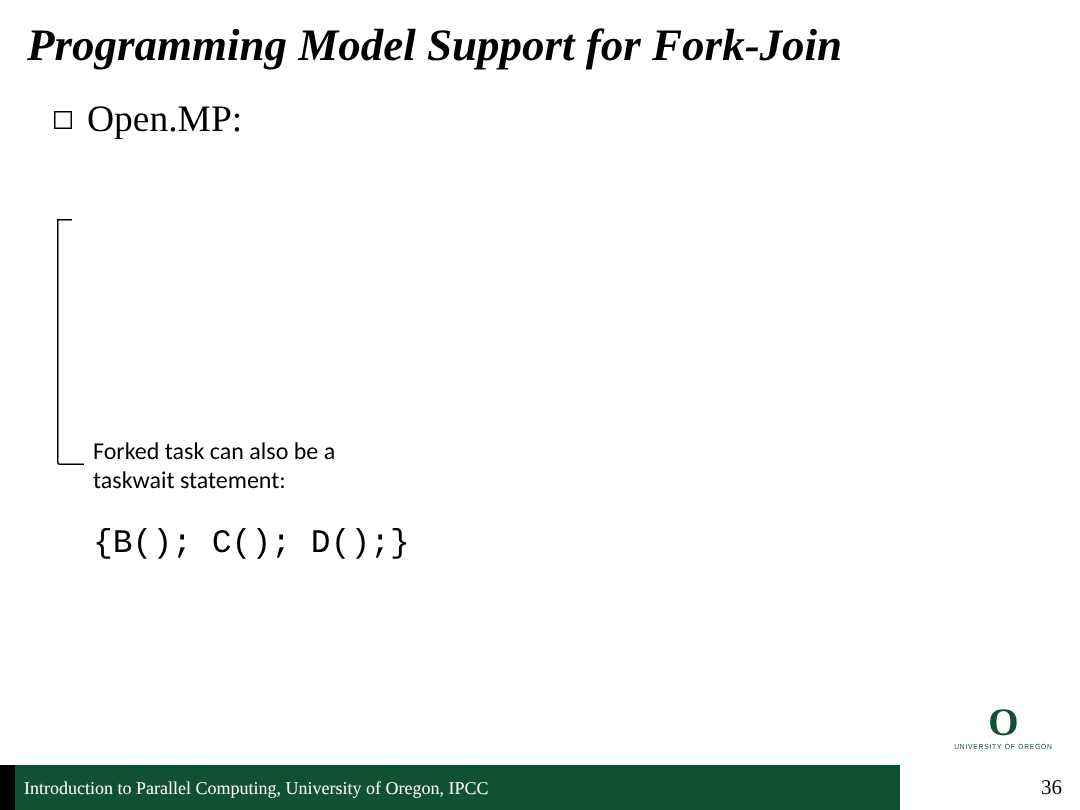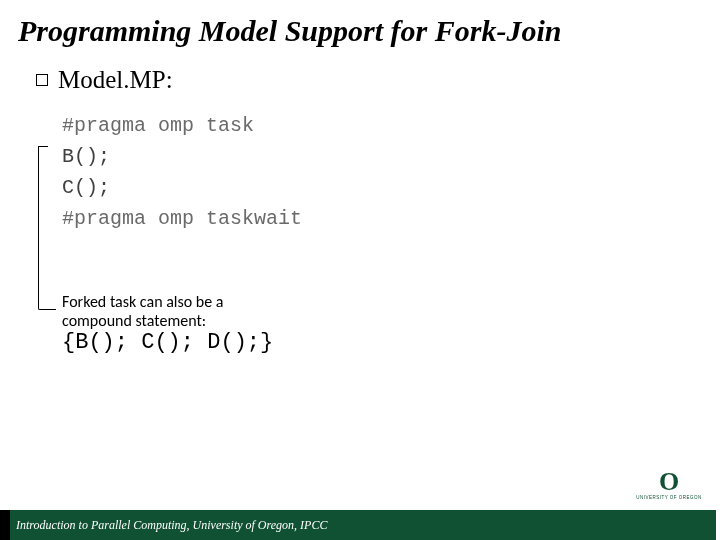--- a/index.html
+++ b/index.html
@@ -75,32 +75,31 @@
   .compound-text {
     font-family: Calibri, Arial, sans-serif;
     font-size: 16px;
     color: #000;
     line-height: 1.2;
   }
   .compound-code {
     font-family: "Courier New", Courier, monospace;
     font-size: 22px;
     color: #000;
-    margin-top: 0;
+    margin-top: 20px;
   }
   .footer {
     position: absolute;
     left: 0;
     bottom: 0;
-    width: 716px;
+    width: 600px;
     height: 30px;
     background: #0f5132;
     display: flex;
     align-items: center;
-    font-style: italic;
   }
   .footer .seg-black {
     position: absolute;
     left: 0; bottom: 0; height: 30px; width: 10px;
     background: #000;
   }
   .footer-left {
     position: absolute;
     left: 16px;
     font-family: "Times New Roman", serif;
@@ -151,34 +150,30 @@
 </style>
 </head>
 <body>
 
 <div class="slide">
 
   <div class="title">Programming Model Support for Fork-Join</div>
 
   <div class="bullet-row">
     <span class="bullet-marker"></span>
-    <span class="bullet-text">Model.MP:</span>
+    <span class="bullet-text">Open.MP:</span>
   </div>
 
-  <div class="code-block"><span>#pragma omp task</span>
-<span class="dark">B();</span>
-<span class="dark">C();</span>
-<span>#pragma omp taskwait</span></div>
 
   <span class="annotation-top-tick" style="left:38px; top:146px;"></span>
   <span class="annotation-line" style="left:38px; top:146px; height:164px; width:18px;"></span>
 
   <div class="compound">
     <div class="compound-text">Forked task can also be a</div>
-    <div class="compound-text">compound statement:</div>
+    <div class="compound-text">taskwait statement:</div>
     <div class="compound-code">{B();  C();  D();}</div>
   </div>
 
   <div class="logo">
     <div class="o">O</div>
     <div class="sub">UNIVERSITY OF OREGON</div>
   </div>
 
   <div class="page-num">36</div>
 

